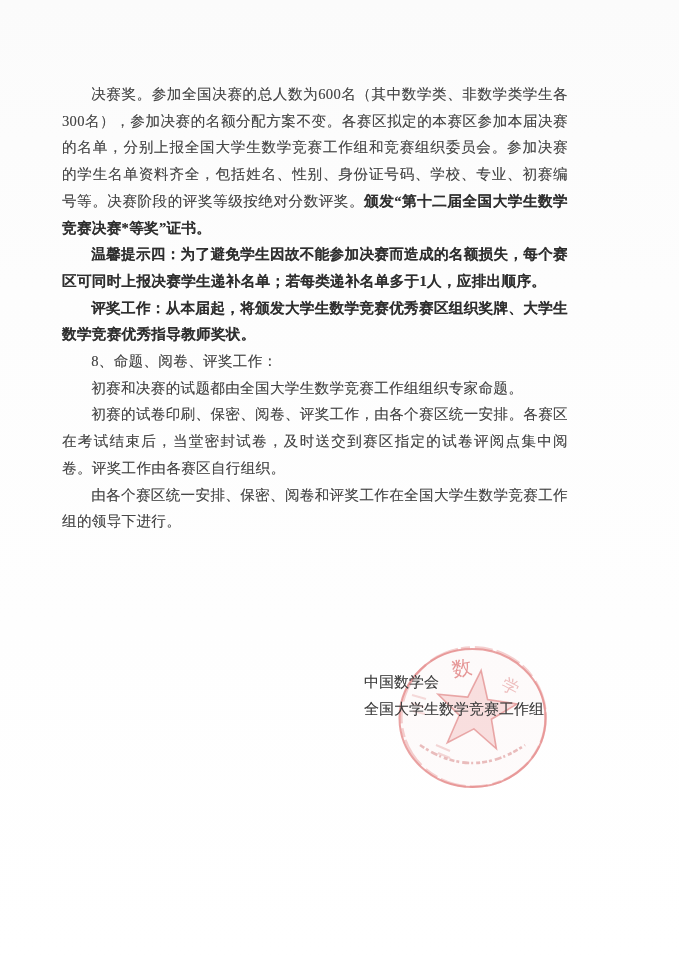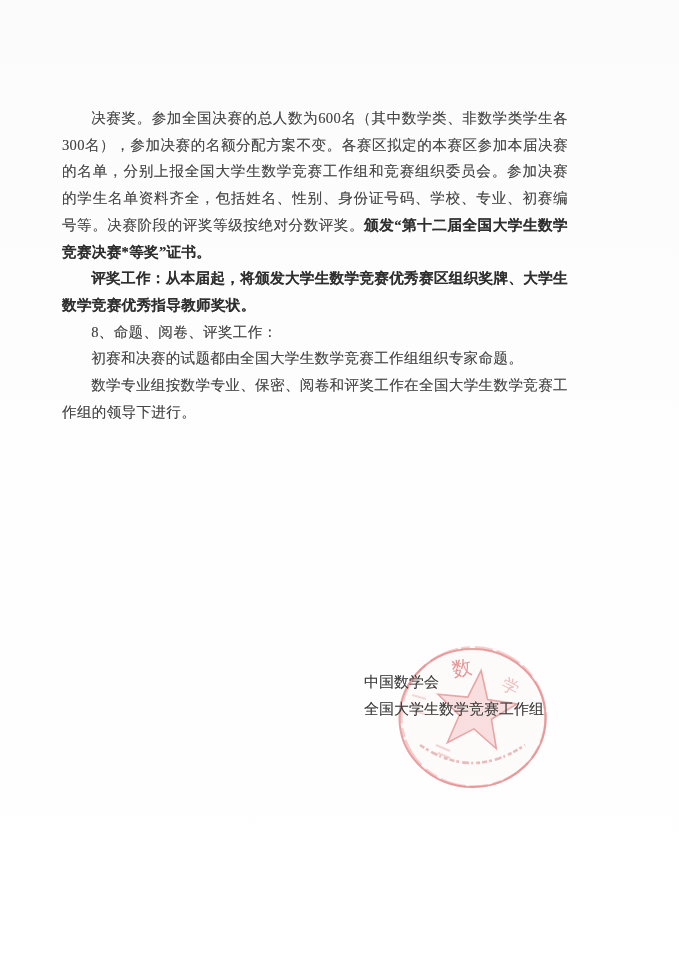--- a/index.html
+++ b/index.html
@@ -16,21 +16,20 @@
   }
   .doc-body {
     position: absolute;
     left: 62px; top: 81px; width: 506px;
     font-size: 14.6px;
     line-height: 26.7px;
     color: #474747;
     text-align: justify;
     letter-spacing: 0.3px;
     text-shadow: 0 0 0.6px rgba(90,90,90,0.55);
-    margin-top: 24px;
   }
   .doc-body p { margin: 0; text-indent: 2em; }
   .doc-body .b {
     font-weight: bold;
     color: #2e2e2e;
     text-shadow: 0 0 0.6px rgba(45,45,45,0.6);
   }
   .signature {
     position: absolute;
     left: 364px; top: 669px; width: 200px;
@@ -47,24 +46,26 @@
     z-index: 1;
   }
 </style>
 </head>
 <body>
 
 <div class="page">
 
   <div class="doc-body">
       <p><span>决赛奖。参加全国决赛的总人数为600名（其中数学类、非数学类学生各300名），参加决赛的名额分配方案不变。各赛区拟定的本赛区参加本届决赛的名单，分别上报全国大学生数学竞赛工作组和竞赛组织委员会。参加决赛的学生名单资料齐全，包括姓名、性别、身份证号码、学校、专业、初赛编号等。决赛阶段的评奖等级按绝对分数评奖。</span><span class="b">颁发“第十二届全国大学生数学竞赛决赛*等奖”证书。</span></p>
+      <p><span class="b">温馨提示四：为了避免学生因故不能参加决赛而造成的名额损失，每个赛区可同时上报决赛学生递补名单；若每类递补名单多于1人，应排出顺序。</span></p>
       <p><span class="b">评奖工作：从本届起，将颁发大学生数学竞赛优秀赛区组织奖牌、大学生数学竞赛优秀指导教师奖状。</span></p>
       <p><span>8、命题、阅卷、评奖工作：</span></p>
       <p><span>初赛和决赛的试题都由全国大学生数学竞赛工作组组织专家命题。</span></p>
-      <p><span>数学专业组按数学专业、保密、阅卷和评奖工作在全国大学生数学竞赛工作组的领导下进行。</span></p>
+      <p><span>初赛的试卷印刷、保密、阅卷、评奖工作，由各个赛区统一安排。各赛区在考试结束后，当堂密封试卷，及时送交到赛区指定的试卷评阅点集中阅卷。评奖工作由各赛区自行组织。</span></p>
+      <p><span>由各个赛区统一安排、保密、阅卷和评奖工作在全国大学生数学竞赛工作组的领导下进行。</span></p>
     </div>
 
   <svg class="seal" viewBox="0 0 154 148" xmlns="http://www.w3.org/2000/svg">
 
     <ellipse cx="76.5" cy="73" rx="73" ry="69" fill="rgba(240,170,170,0.05)" stroke="#e17c7c" stroke-width="2" stroke-opacity="0.7"></ellipse>
     <ellipse cx="77.5" cy="72" rx="72.2" ry="69.6" fill="none" stroke="#e58a8a" stroke-width="2.6" stroke-opacity="0.4" stroke-dasharray="26 4 14 6 30 3 9 5 18 4"></ellipse>
 
     <polygon points="80,25 90,53.2 119.9,54 96.2,72.3 104.7,101 80,84 55.3,101 63.8,72.3 40.1,54 70,53.2" transform="rotate(7 80 67)" fill="#ef9f9f" fill-opacity="0.3" stroke="#df8080" stroke-opacity="0.65" stroke-width="1.6"></polygon>
 
     <text x="56" y="30" font-size="20" fill="#dd7676" fill-opacity="0.75" transform="rotate(-10 65 24)">数</text>

